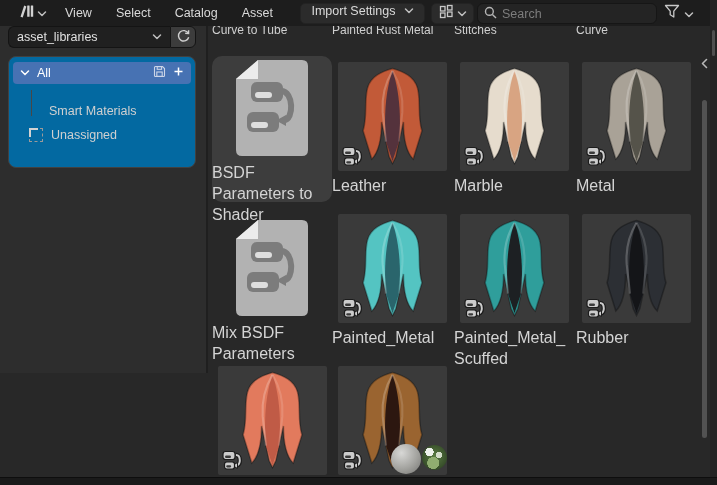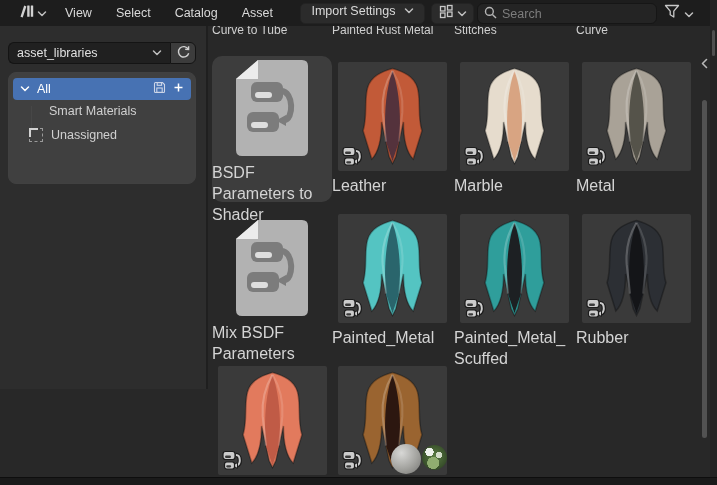--- a/index.html
+++ b/index.html
@@ -23,30 +23,30 @@
   .search-box input{background:transparent;border:none;outline:none;color:#cfcfcf;font-size:12.5px;width:130px;font-family:inherit;}
   .search-box input::placeholder{color:#7d7d7d;}
   .filter-btn{position:absolute;left:661px;top:3px;display:flex;align-items:center;gap:4px;height:21px;padding:0 3px;}
 
   
   .right-strip{position:absolute;right:0;top:0;width:7px;height:485px;background:#232323;z-index:6;}
   .right-strip .pill{position:absolute;left:2px;top:30px;width:3px;height:26px;background:#4f4f4f;border-radius:2px;}
   .bottom-strip{position:absolute;left:0;top:477px;width:717px;height:8px;background:#1a1a1a;border-top:1px solid #0e0e0e;z-index:6;}
 
   
-  .sidebar{position:absolute;left:0;top:26px;width:208px;height:363px;background:var(--sidebar-bg);border-right:2px solid #1f1f1f;}
+  .sidebar{position:absolute;left:0;top:10px;width:208px;height:363px;background:var(--sidebar-bg);border-right:2px solid #1f1f1f;}
   .lib-row{position:absolute;left:8px;top:16px;width:188px;height:22px;display:flex;}
   .lib-select{flex:1;background:#202020;border:1px solid #141414;border-right:none;border-radius:6px 0 0 6px;display:flex;align-items:center;justify-content:space-between;padding:0 8px;font-size:12.5px;color:#e0e0e0;}
   .refresh-btn{width:26px;background:#3c3c3c;border:1px solid #141414;border-radius:0 6px 6px 0;display:flex;align-items:center;justify-content:center;}
-  .catalog-box{position:absolute;left:8px;top:46px;width:188px;height:112px;background:#404040;border:1px solid #414141;border-radius:8px;padding:5px 4px;}
+  .catalog-box{position:absolute;left:8px;top:46px;width:188px;height:112px;background:#0369a1;border:1px solid #414141;border-radius:8px;padding:5px 4px;}
   .cat-all{height:22px;background:var(--accent);border-radius:4px;display:flex;align-items:center;padding:0 7px;color:#fff;font-size:12.5px;gap:7px;}
   .cat-all .grow{flex:1;}
   .tree-line{position:absolute;left:22px;top:33px;width:1px;height:26px;background:#474747;}
   .cat-child{height:22px;display:flex;align-items:center;font-size:12.5px;color:#d0d0d0;}
-  .cat-smart{padding-left:36px;margin-top:0;}
+  .cat-smart{padding-left:36px;margin-top:16px;}
   .cat-unassigned{padding-left:16px;gap:8px;margin-top:2px;}
   .unassigned-icon{width:14px;height:14px;border:1px dashed #9a9a9a;position:relative;}
   .unassigned-icon::before{content:"";position:absolute;left:-1px;top:-1px;width:7px;height:7px;border-left:2px solid #d2d2d2;border-top:2px solid #d2d2d2;}
 
   
   .main{position:absolute;left:210px;top:26px;width:500px;height:451px;background:var(--content-bg);overflow:hidden;}
   .clipped-label{position:absolute;top:-3px;width:118px;text-align:left;font-size:12px;color:#cfcfcf;white-space:nowrap;overflow:hidden;}
   .cell{position:absolute;width:120px;}
   .thumb{position:relative;width:109px;height:109px;margin:0 auto;background:var(--thumb-bg);border-radius:2px;overflow:hidden;}
   .asset-label{margin-top:5px;text-align:left;font-size:16px;line-height:1.3;color:#d4d4d4;overflow-wrap:anywhere;}

